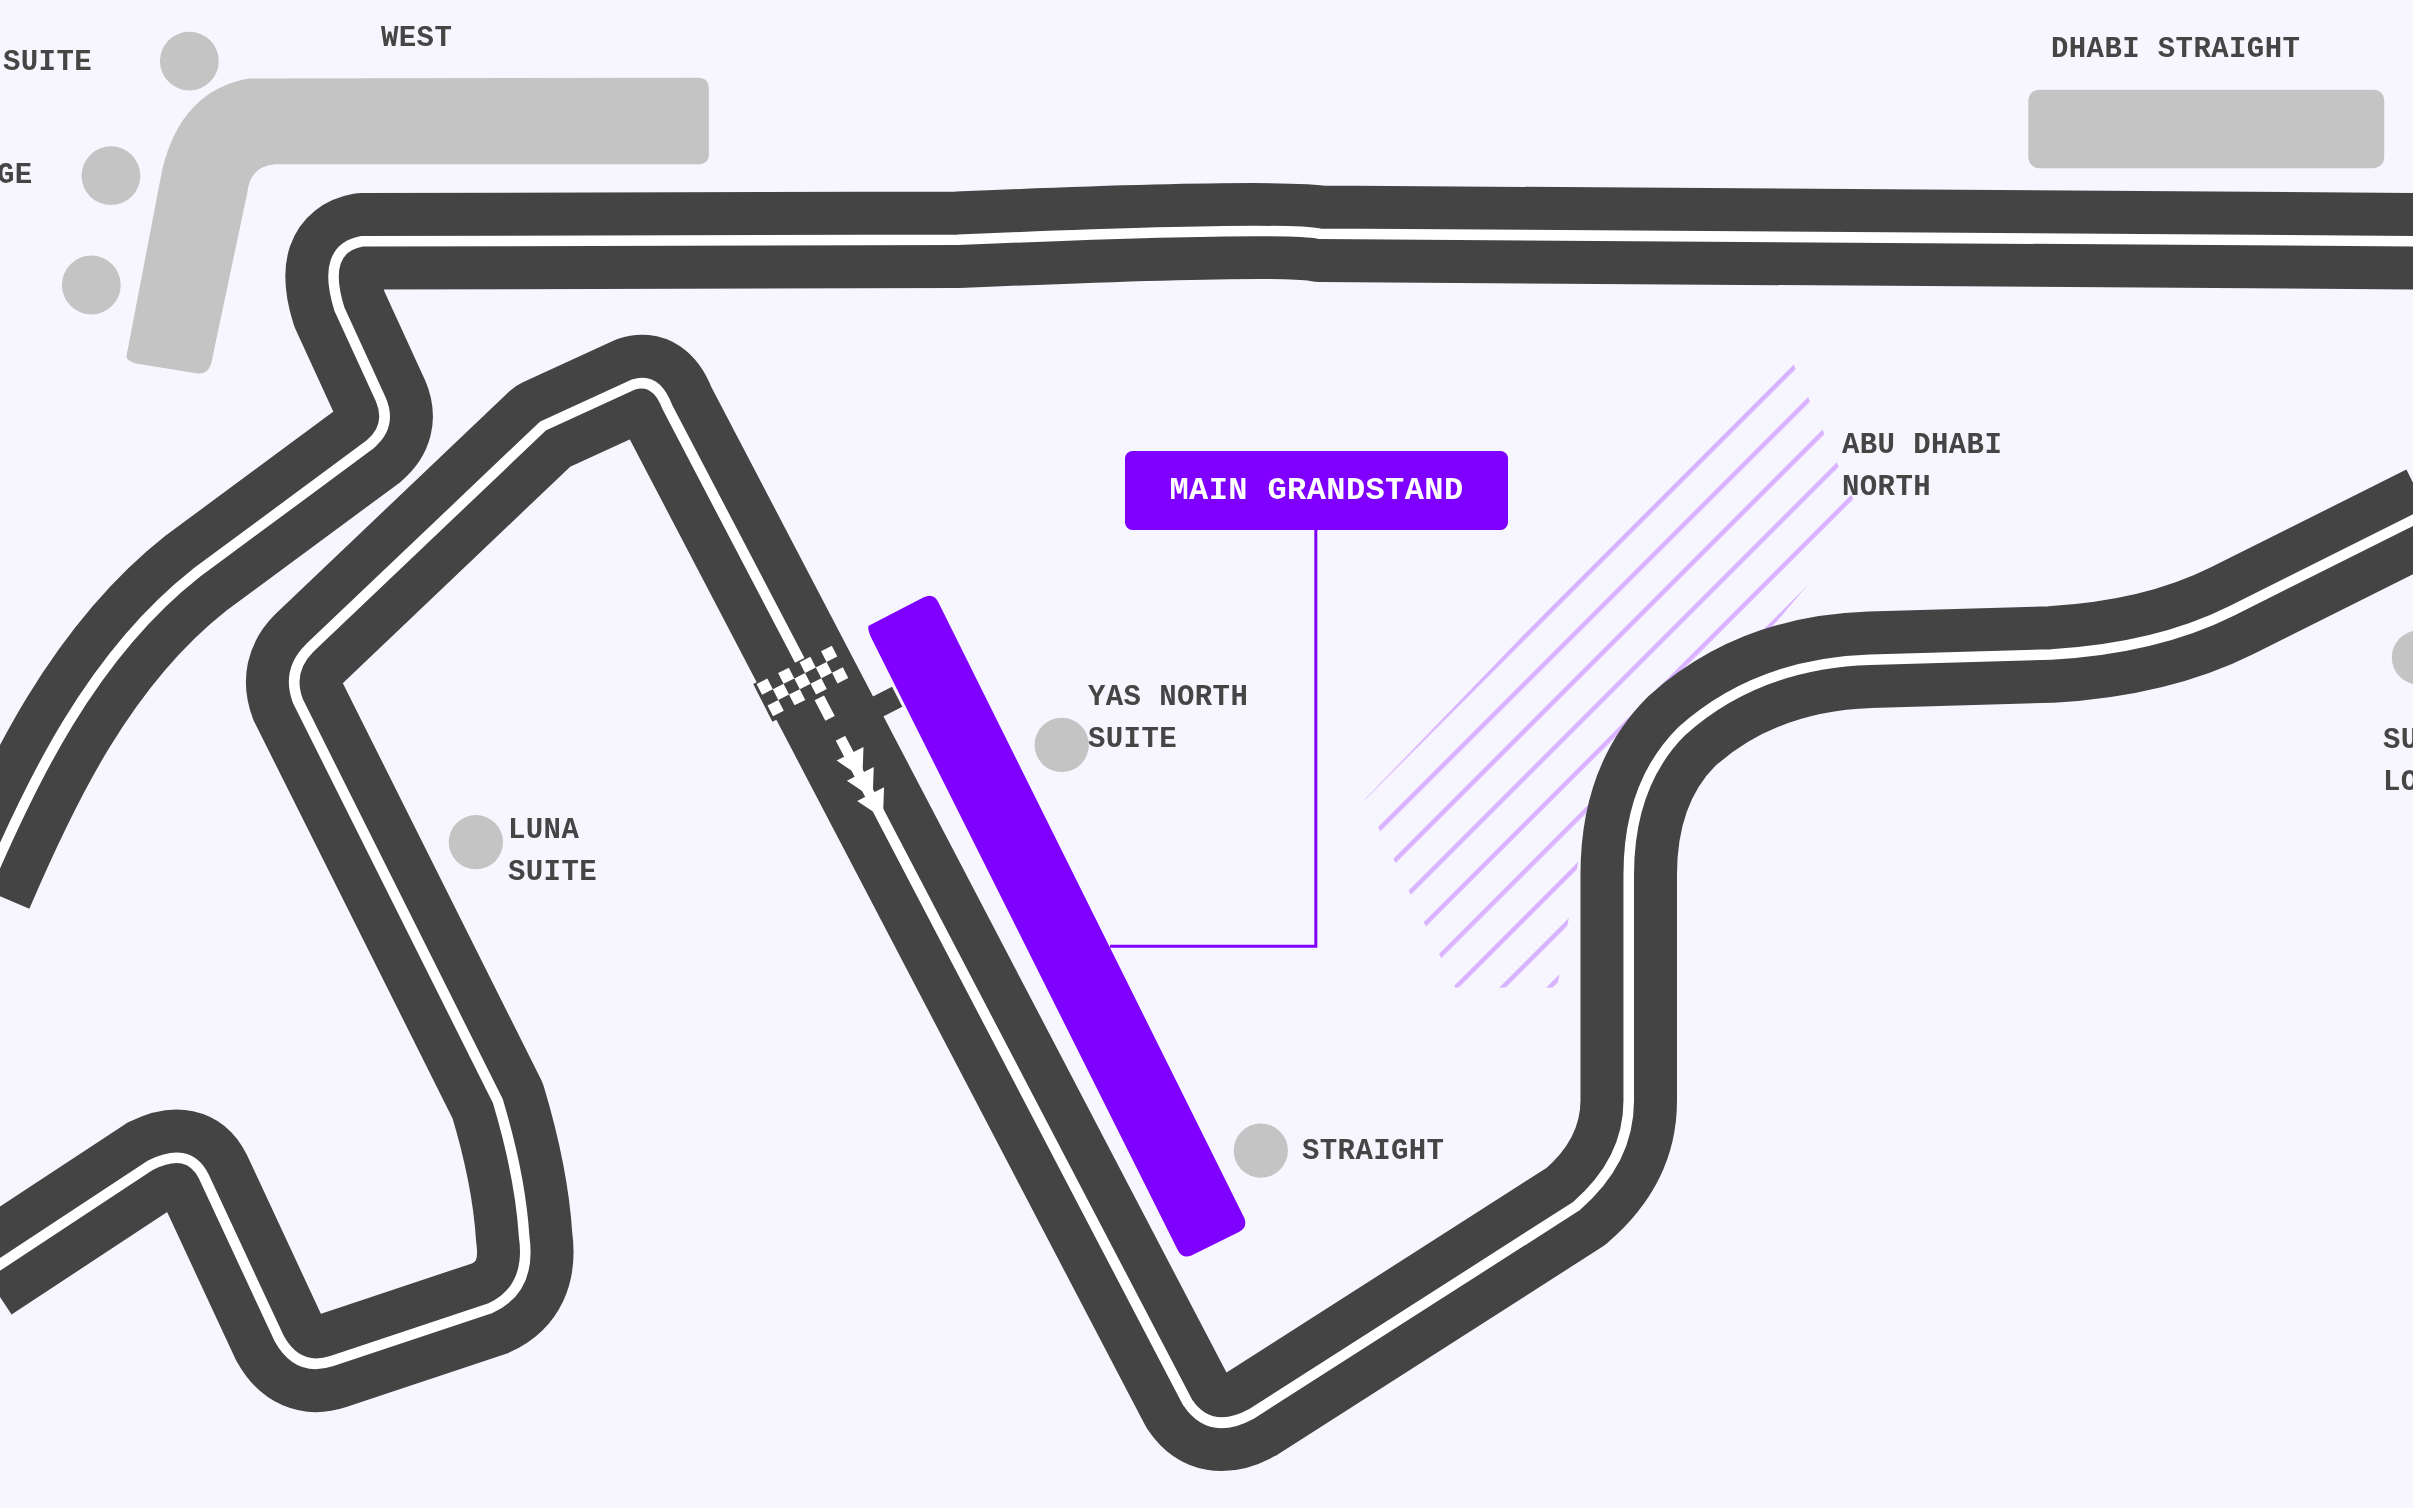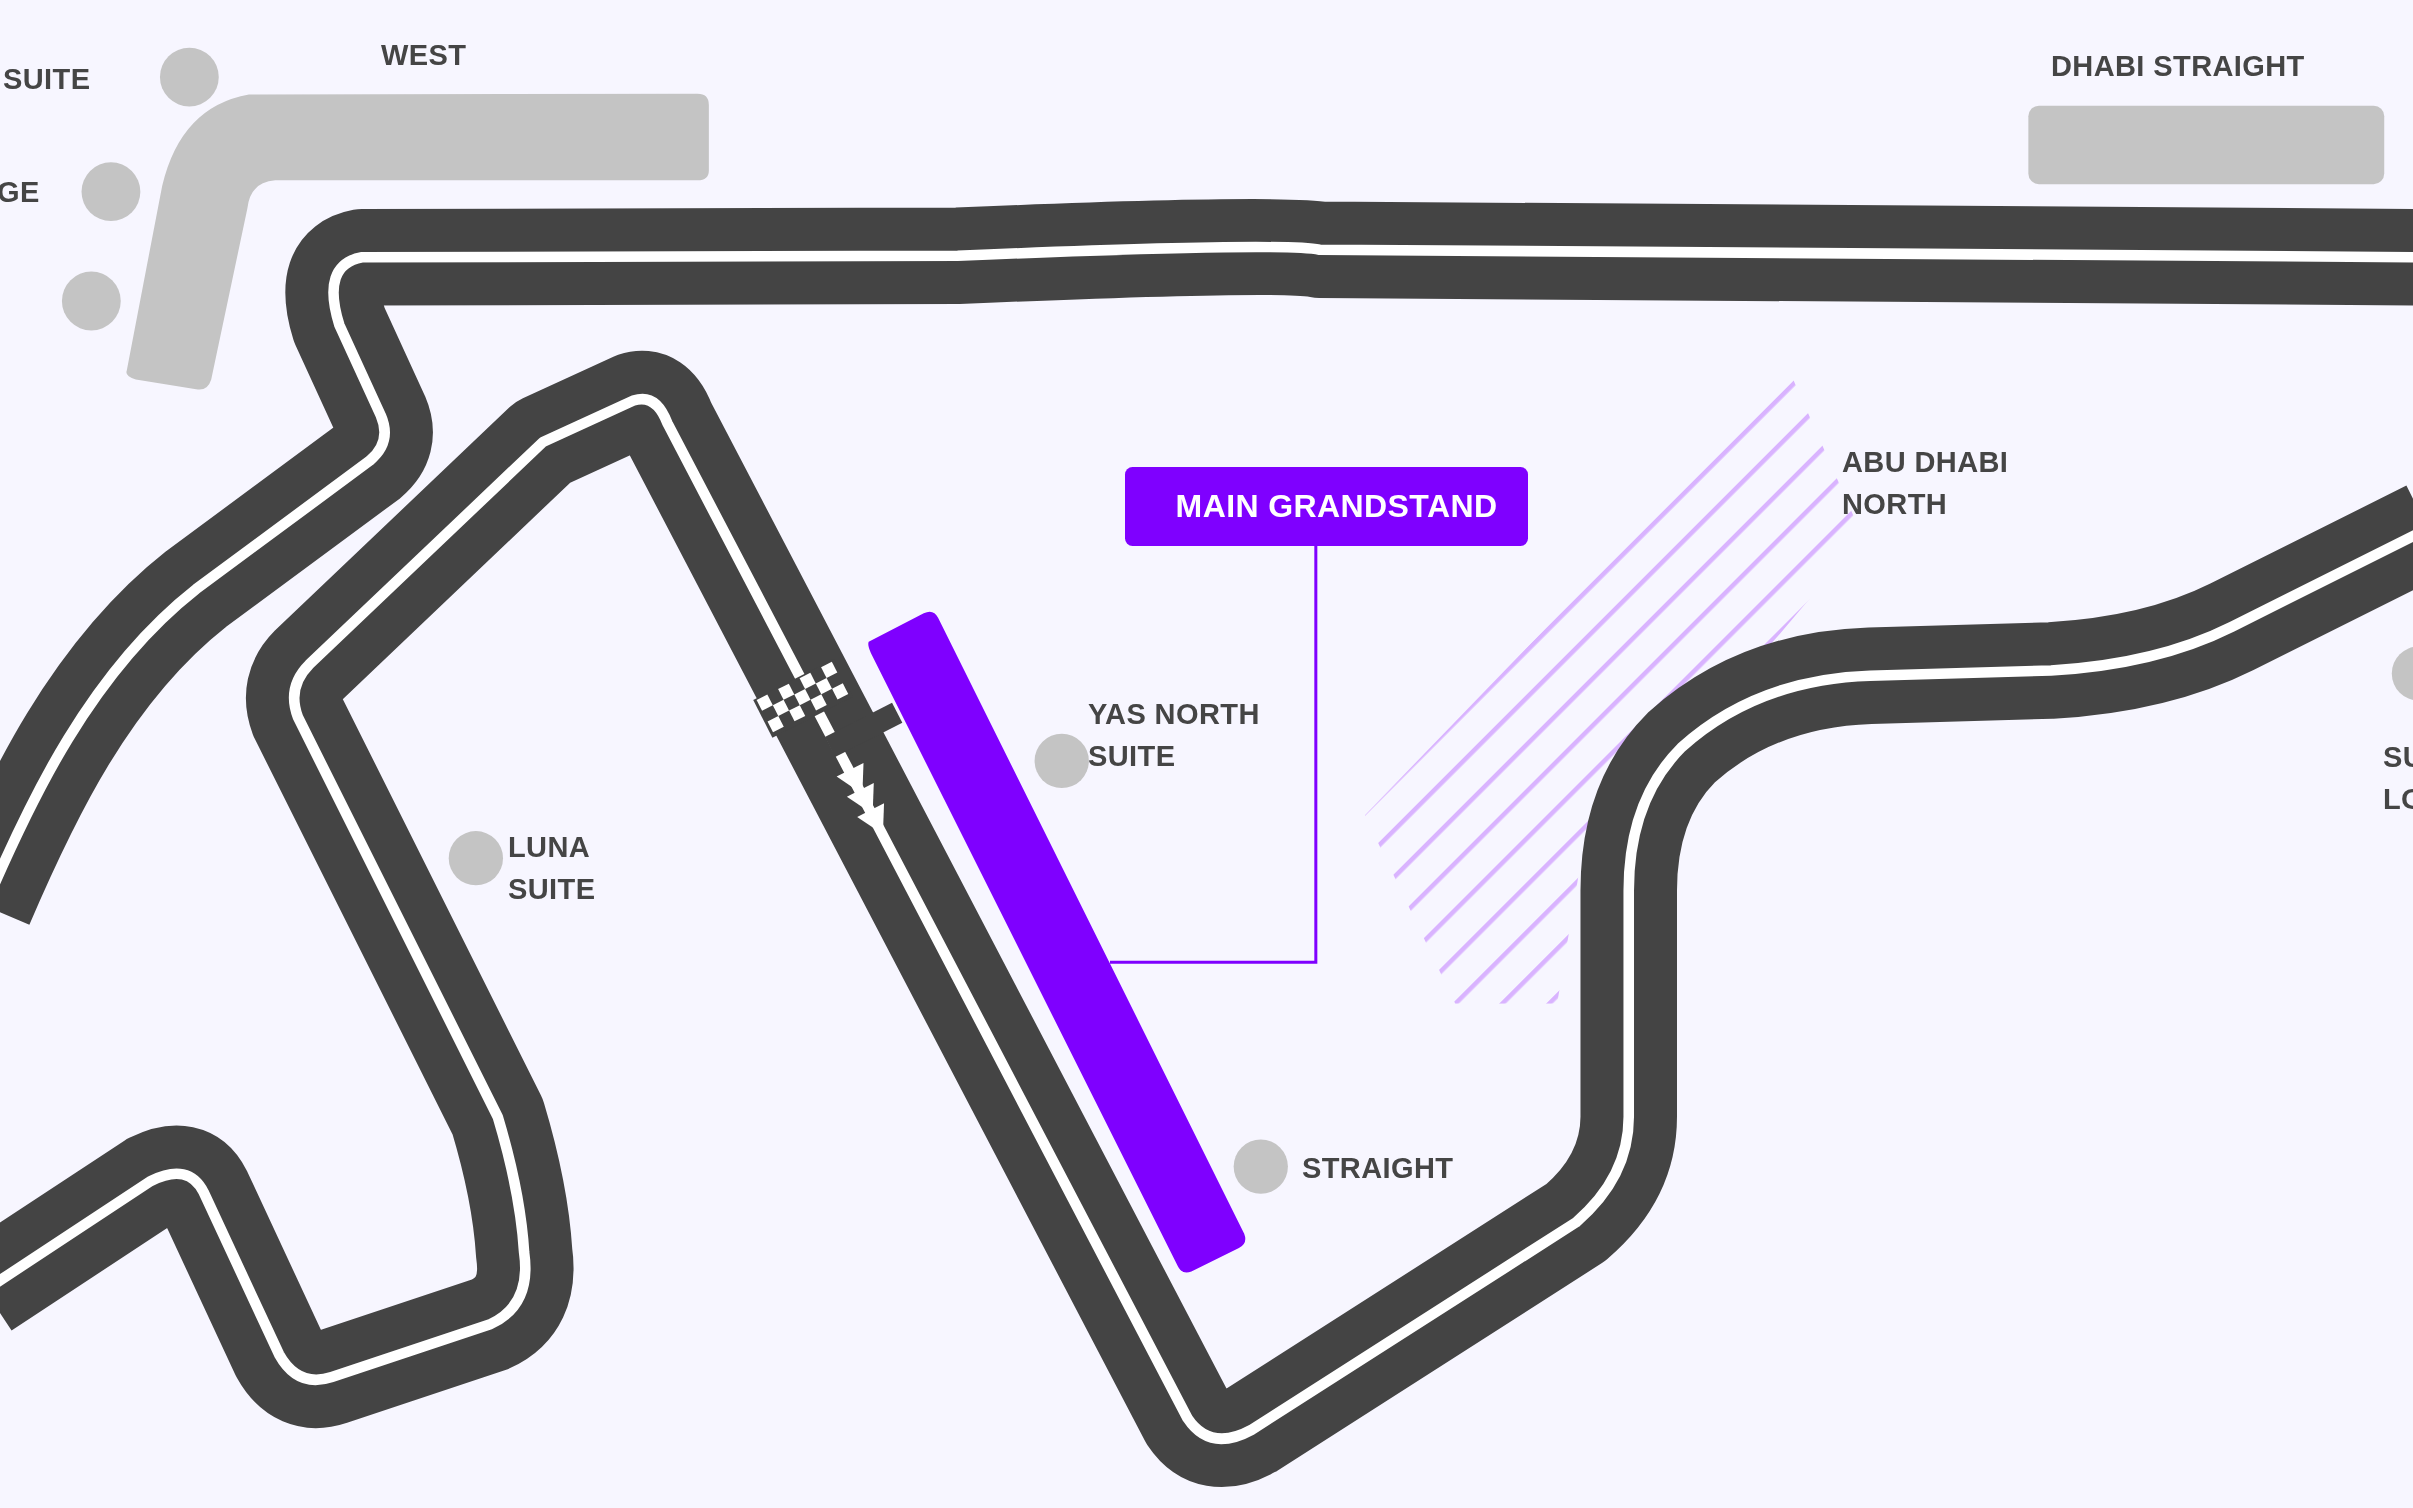--- a/index.html
+++ b/index.html
@@ -1,21 +1,21 @@
 <!DOCTYPE html>
 <html style="font-size:12px"><head>
 <meta charset="utf-8">
 <style>
   html, body { margin: 0; padding: 0; }
   body {
     width: 2413px; height: 1508px; overflow: hidden;
     background: #F7F6FF;
     font-family: "Liberation Sans", "DejaVu Sans", sans-serif;
   }
-  #stage { position: absolute; left: 0; top: 16px; width: 2413px; height: 1196px; }
+  #stage { position: absolute; left: 0; top: 0; width: 2413px; height: 1196px; font-family: Liberation Mono, monospace; }
   svg { position: absolute; left: 0; top: 0; }
   .lbl {
     position: absolute;
     color: #454545;
     font-weight: 700;
     font-size: 29px;
     line-height: 42px;
     letter-spacing: 0.4px;
     white-space: nowrap;
   }
@@ -23,21 +23,20 @@
   .callout {
     position: absolute;
     left: 1125px; top: 451px; width: 383px; height: 79px;
     background: #7F00FF;
     border-radius: 7.5px;
     color: #FFFFFF;
     font-weight: 700;
     font-size: 32px;
     display: flex; align-items: center; justify-content: center;
     letter-spacing: 0.4px;
-    padding-left: 20px;
   }
 </style>
 </head>
 <body>
 
 <div id="stage">
 
   <svg width="2413" height="1508" viewBox="0 0 3200 2000">
     <defs>
       <pattern id="hatch" patternUnits="userSpaceOnUse" width="44" height="44" patternTransform="rotate(45)">

